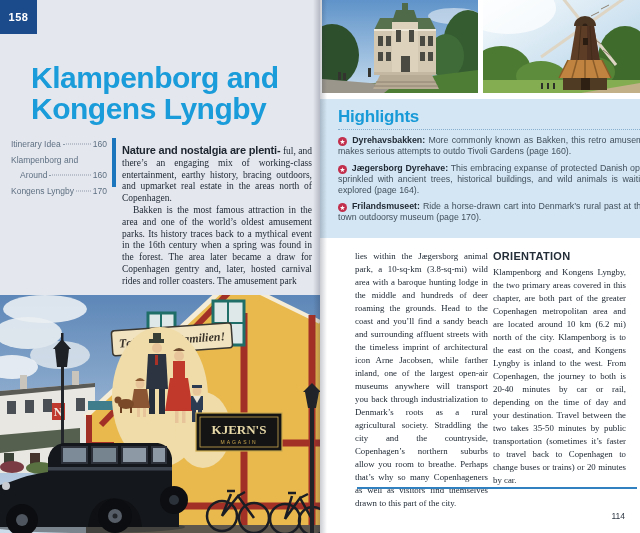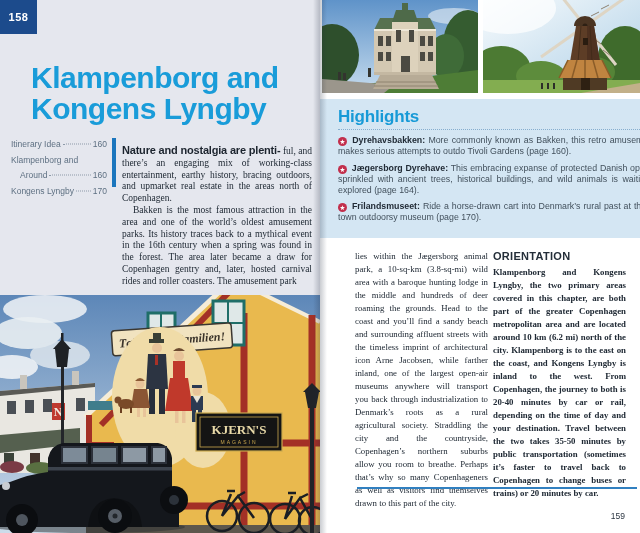--- a/index.html
+++ b/index.html
@@ -46,21 +46,21 @@
   .hl-icon { display:inline-block; width:9px; height:9px; border-radius:50%; background:#c22f4c;
     color:#fff; font-size:6.5px; line-height:9px; text-align:center; vertical-align:-1px; margin-right:2px; }
 
   
   .col { position:absolute; top:250px; width:133px; font-family:"Liberation Serif", serif;
     font-size:8.8px; line-height:13px; color:#202a35; text-align:justify; }
   .col1 { left:35px; }
   .col2 { left:173px; }
   .col2 h3 { font-family:"Liberation Sans", sans-serif; font-size:11px; font-weight:bold;
     letter-spacing:.3px; color:#242e39; margin-bottom:3px; }
-  .col2 p { font-family:"Liberation Serif", serif;font-weight:bold; }
+  .col2 p { font-family:"Liberation Serif", serif; }
 
   .cap-rule { position:absolute; left:37px; top:487px; width:280px; height:1.5px; background:#3180c0; }
   .caption { position:absolute; left:37px; top:492px; width:255px; font-size:7.8px; line-height:9.6px; color:#3d4a56; }
   .caption b { color:#1c6fba; }
   .folio-right { position:absolute; right:15px; top:511px; font-size:8.5px; color:#2c3642; }
 
   .gutter { position:absolute; left:313px; top:0; width:14px; height:533px; pointer-events:none;
     background:linear-gradient(90deg, rgba(30,40,60,0) 0%, rgba(30,40,60,0.22) 46%, rgba(30,40,60,0.22) 54%, rgba(30,40,60,0) 100%); }
 </style>
 </head>
@@ -369,17 +369,17 @@
 
     <div class="col col1">lies within the Jægersborg animal park, a 10-sq-km (3.8-sq-mi) wild area with a baroque hunting lodge in the middle and hundreds of deer roaming the grounds. Head to the coast and you’ll find a sandy beach and surrounding affluent streets with the timeless imprint of architectural icon Arne Jacobsen, while farther inland, one of the largest open-air museums anywhere will transport you back through industrialization to Denmark’s roots as a rural agricultural society. Straddling the city and the countryside, Copenhagen’s northern suburbs allow you room to breathe. Perhaps that’s why so many Copenhageners as well as visitors find themselves drawn to this part of the city.</div>
 
     <div class="col col2">
       <h3>ORIENTATION</h3>
       <p>Klampenborg and Kongens Lyngby, the two primary areas covered in this chapter, are both part of the greater Copenhagen metropolitan area and are located around 10 km (6.2 mi) north of the city. Klampenborg is to the east on the coast, and Kongens Lyngby is inland to the west. From Copenhagen, the journey to both is 20-40 minutes by car or rail, depending on the time of day and your destination. Travel between the two takes 35-50 minutes by public transportation (sometimes it’s faster to travel back to Copenhagen to change buses or trains) or 20 minutes by car.</p>
     </div>
 
     <div class="cap-rule"></div>
 
-    <div class="folio-right">159</div>
+    <div class="folio-right">114</div>
   </div>
 
   <div class="gutter"></div>
 </div>
 
 </body></html>

